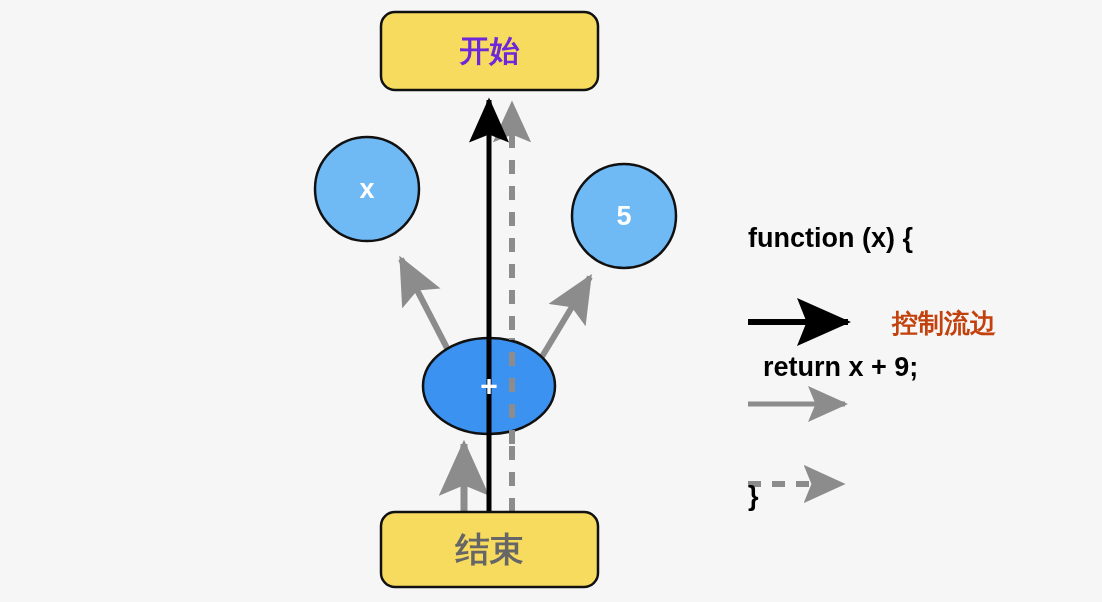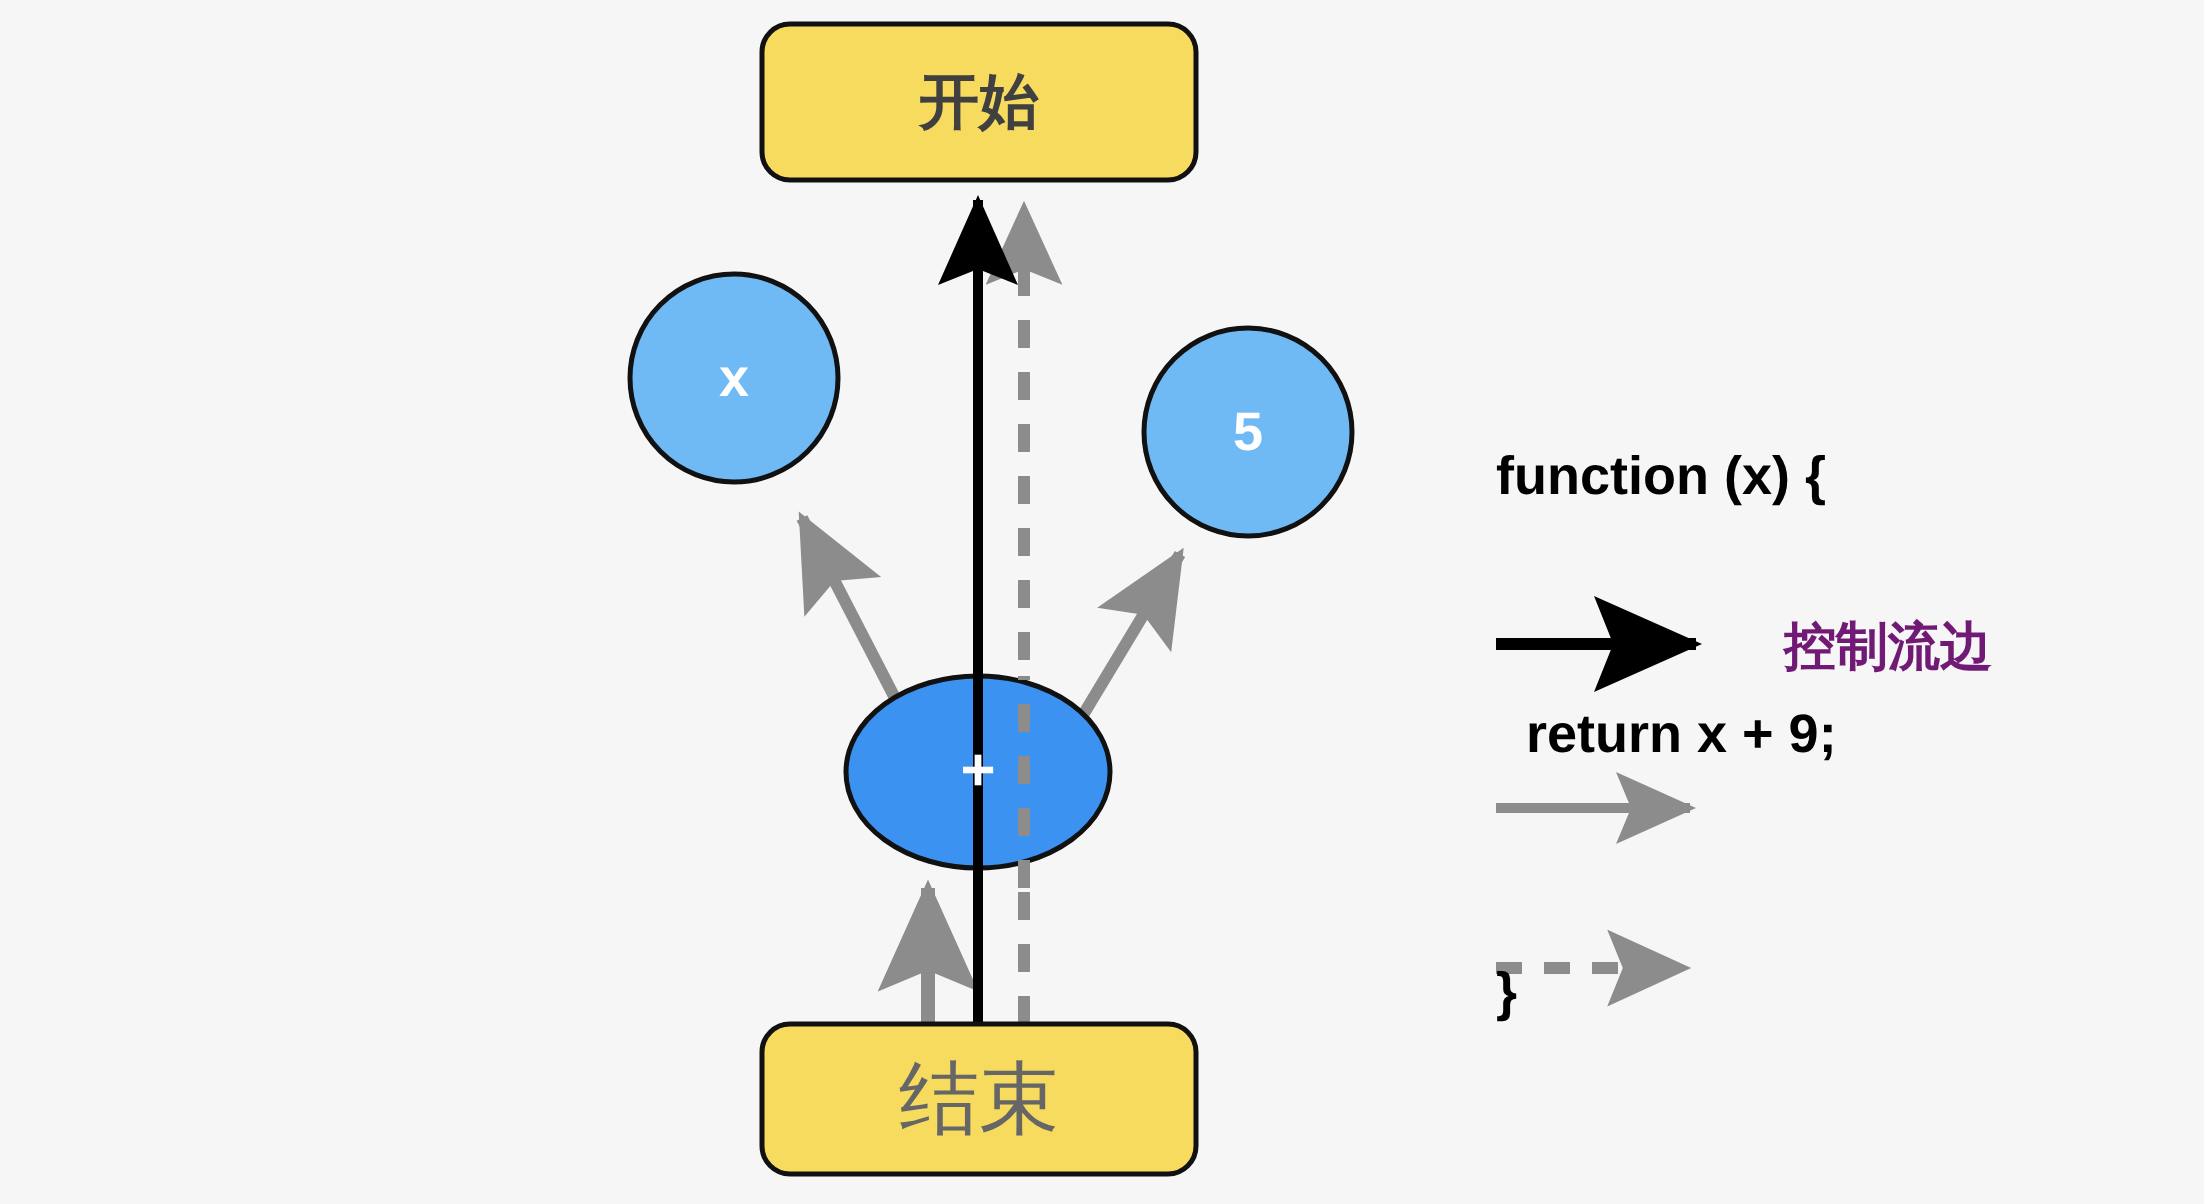--- a/index.html
+++ b/index.html
@@ -40,21 +40,21 @@
     color: #000000;
     line-height: 43px;
     white-space: pre;
   }
   .legend-label {
     position: absolute;
     left: 892px;
     font-family: "Liberation Sans", "DejaVu Sans", sans-serif;
     font-size: 26px;
     font-weight: bold;
-    color: #701a75;
+    color: #c2410c;
     white-space: nowrap;
   }
   .legend-row-1 { top: 306px; }
   .legend-row-2 { top: 389px; }
   .legend-row-3 { top: 470px; }
 </style>
 </head>
 <body>
 
 <div id="canvas">
@@ -118,29 +118,29 @@
       <line x1="748" y1="322" x2="848" y2="322" stroke="#000000" stroke-width="6" marker-end="url(#arrow-black)"></line>
     </g>
     <g>
       <line x1="748" y1="404" x2="845" y2="404" stroke="#8c8c8c" stroke-width="5" marker-end="url(#arrow-gray)"></line>
     </g>
     <g>
       <line x1="748" y1="484" x2="842" y2="484" stroke="#8c8c8c" stroke-width="6" stroke-dasharray="13 11" marker-end="url(#arrow-gray-dash)"></line>
     </g>
   </svg>
 
-  <div class="node-label-html" style="left:381px; top:12px; width:217px; height:78px; font-size:30px; font-weight:bold; color:#404040;">开始</div>
+  <div class="node-label-html" style="left:381px; top:12px; width:217px; height:78px; font-size:30px; font-weight:bold; color:#6d28d9;">开始</div>
 
   <div class="node-label-html" style="left:315px; top:137px; width:104px; height:104px; font-size:27px; font-weight:bold; color:#ffffff;">x</div>
 
   <div class="node-label-html" style="left:572px; top:164px; width:104px; height:104px; font-size:27px; font-weight:bold; color:#ffffff;">5</div>
 
   <div class="node-label-html" style="left:423px; top:338px; width:132px; height:96px; font-size:30px; font-weight:bold; color:#ffffff;">+</div>
 
-  <div class="node-label-html" style="left:381px; top:512px; width:217px; height:75px; font-size:40px; font-weight:normal; color:#666666;">结束</div>
+  <div class="node-label-html" style="left:381px; top:512px; width:217px; height:75px; font-size:34px; font-weight:bold; color:#666666;">结束</div>
 
   <div class="code-block">
     <div>function (x) {</div>
     <div>  return x + 9;</div>
     <div>}</div>
   </div>
 
   <div class="legend-label legend-row-1">控制流边</div>
 
 </div>

